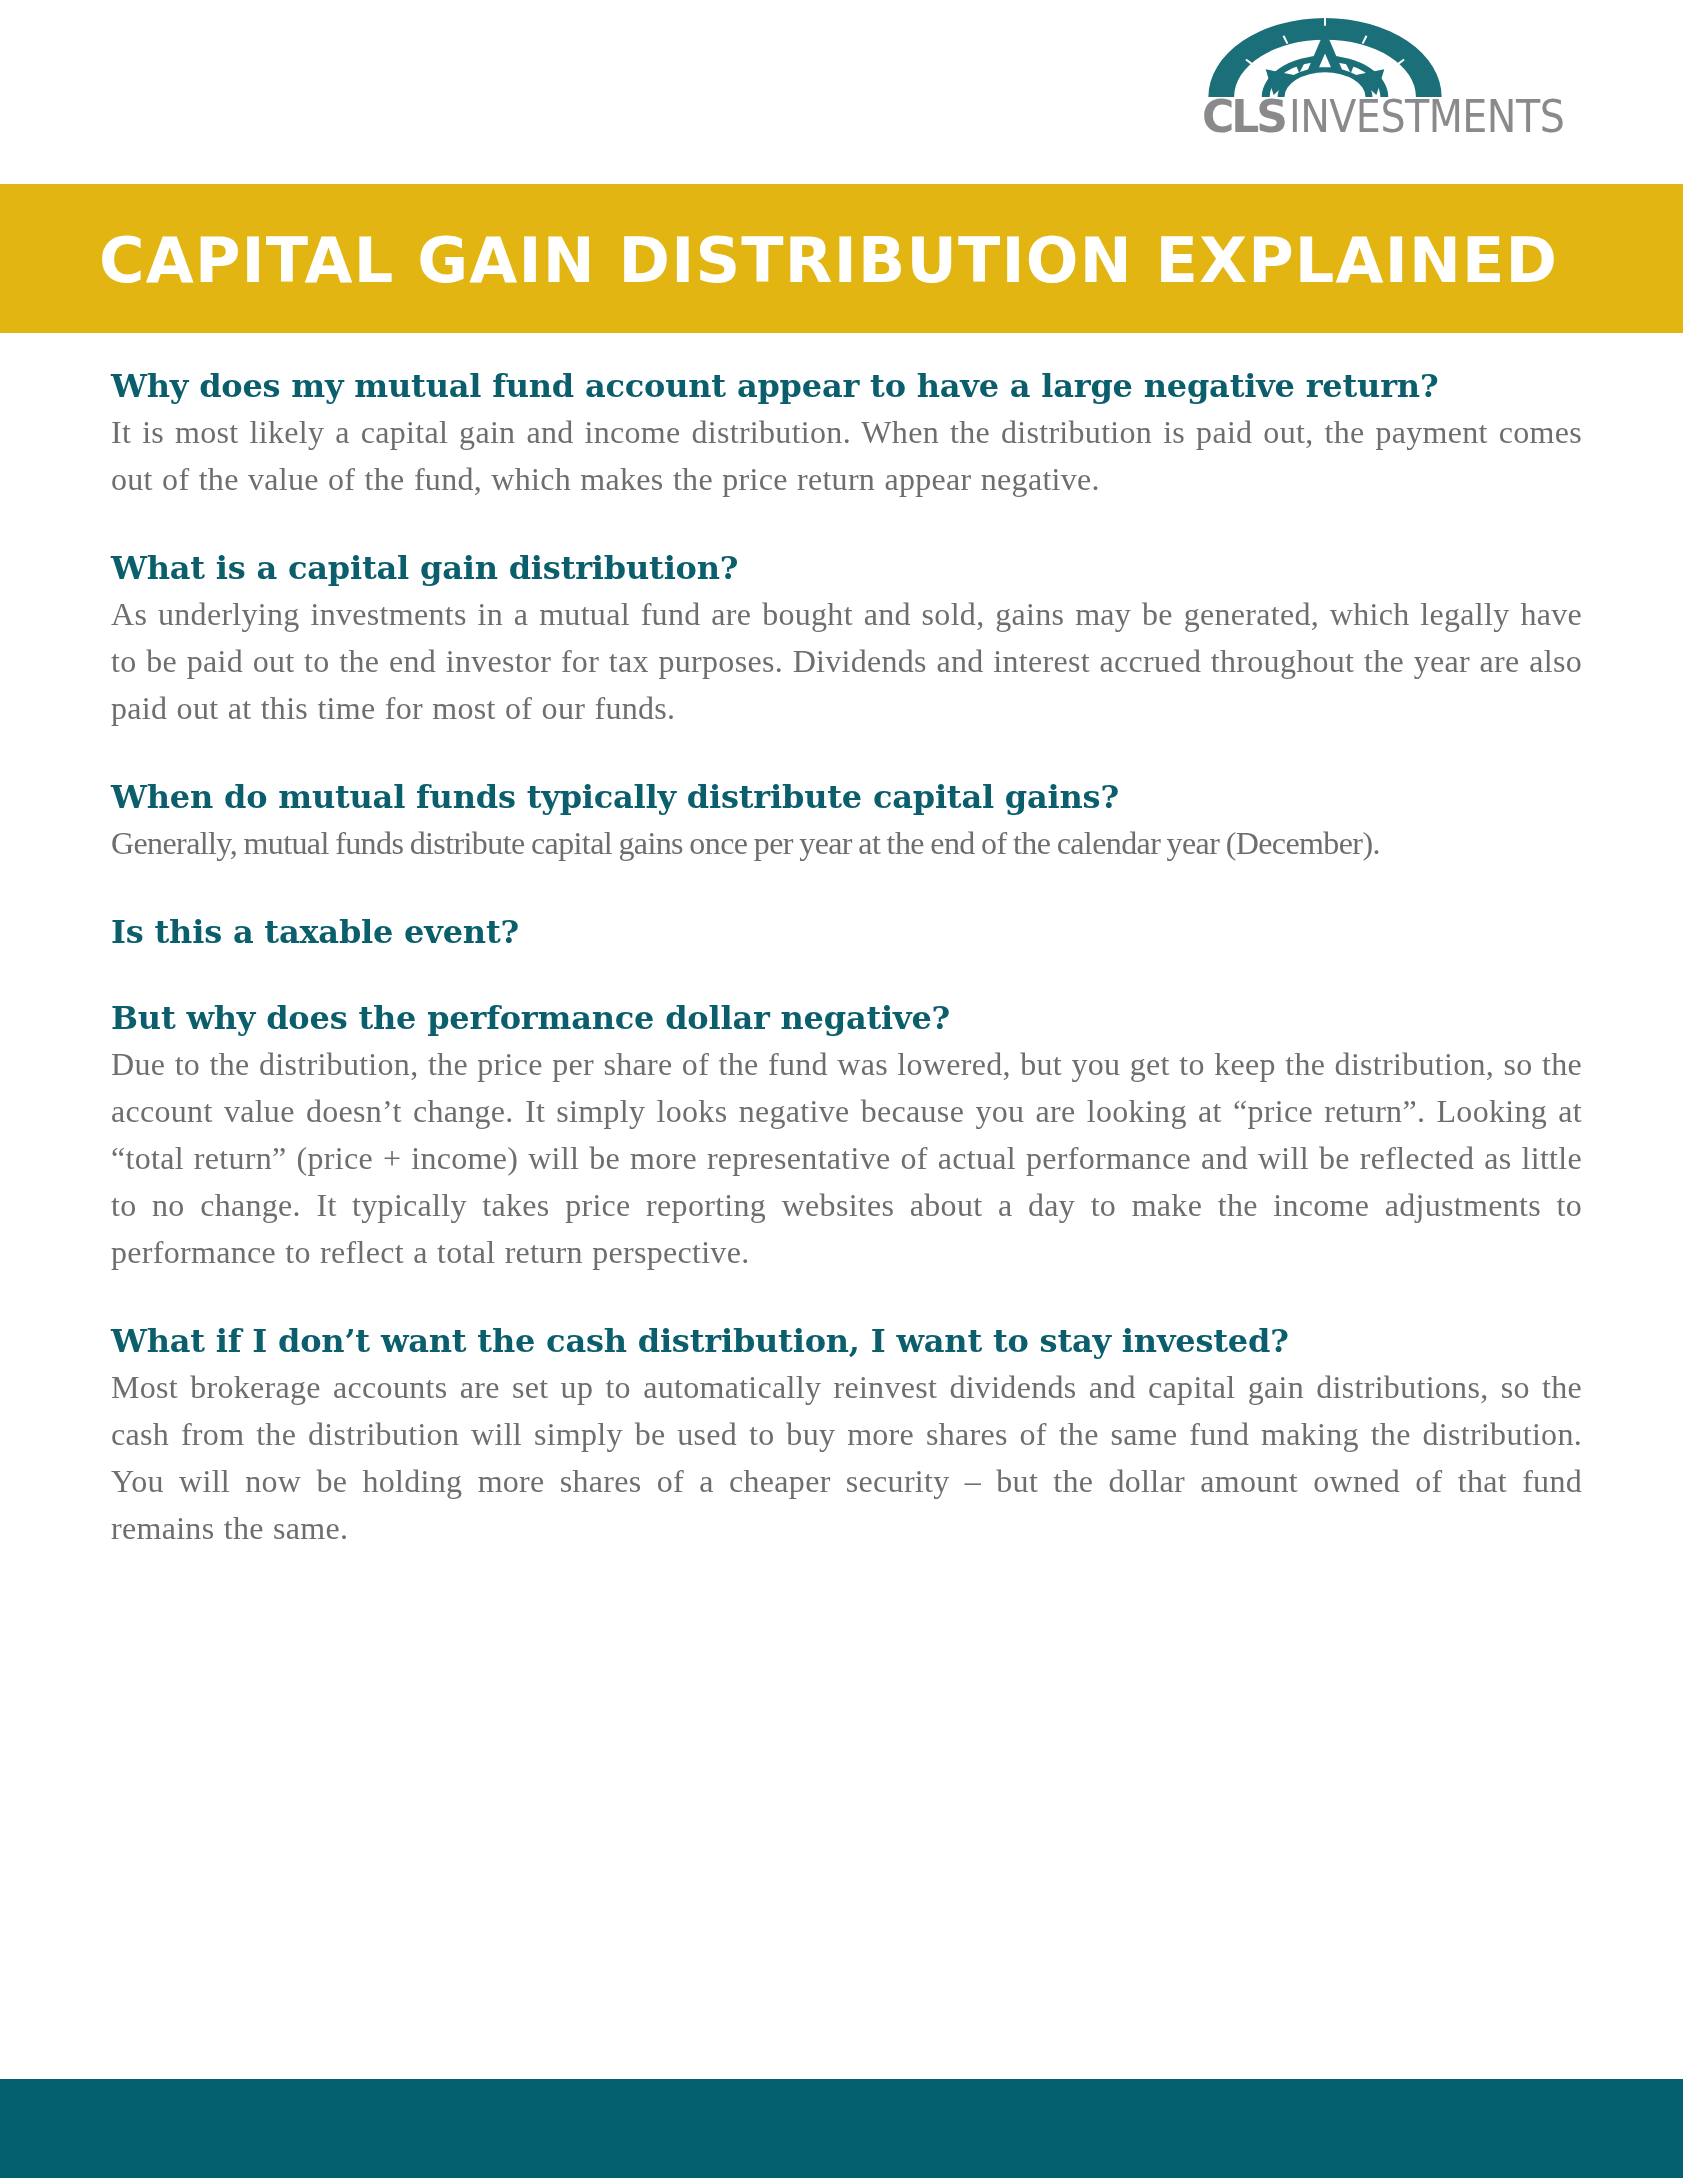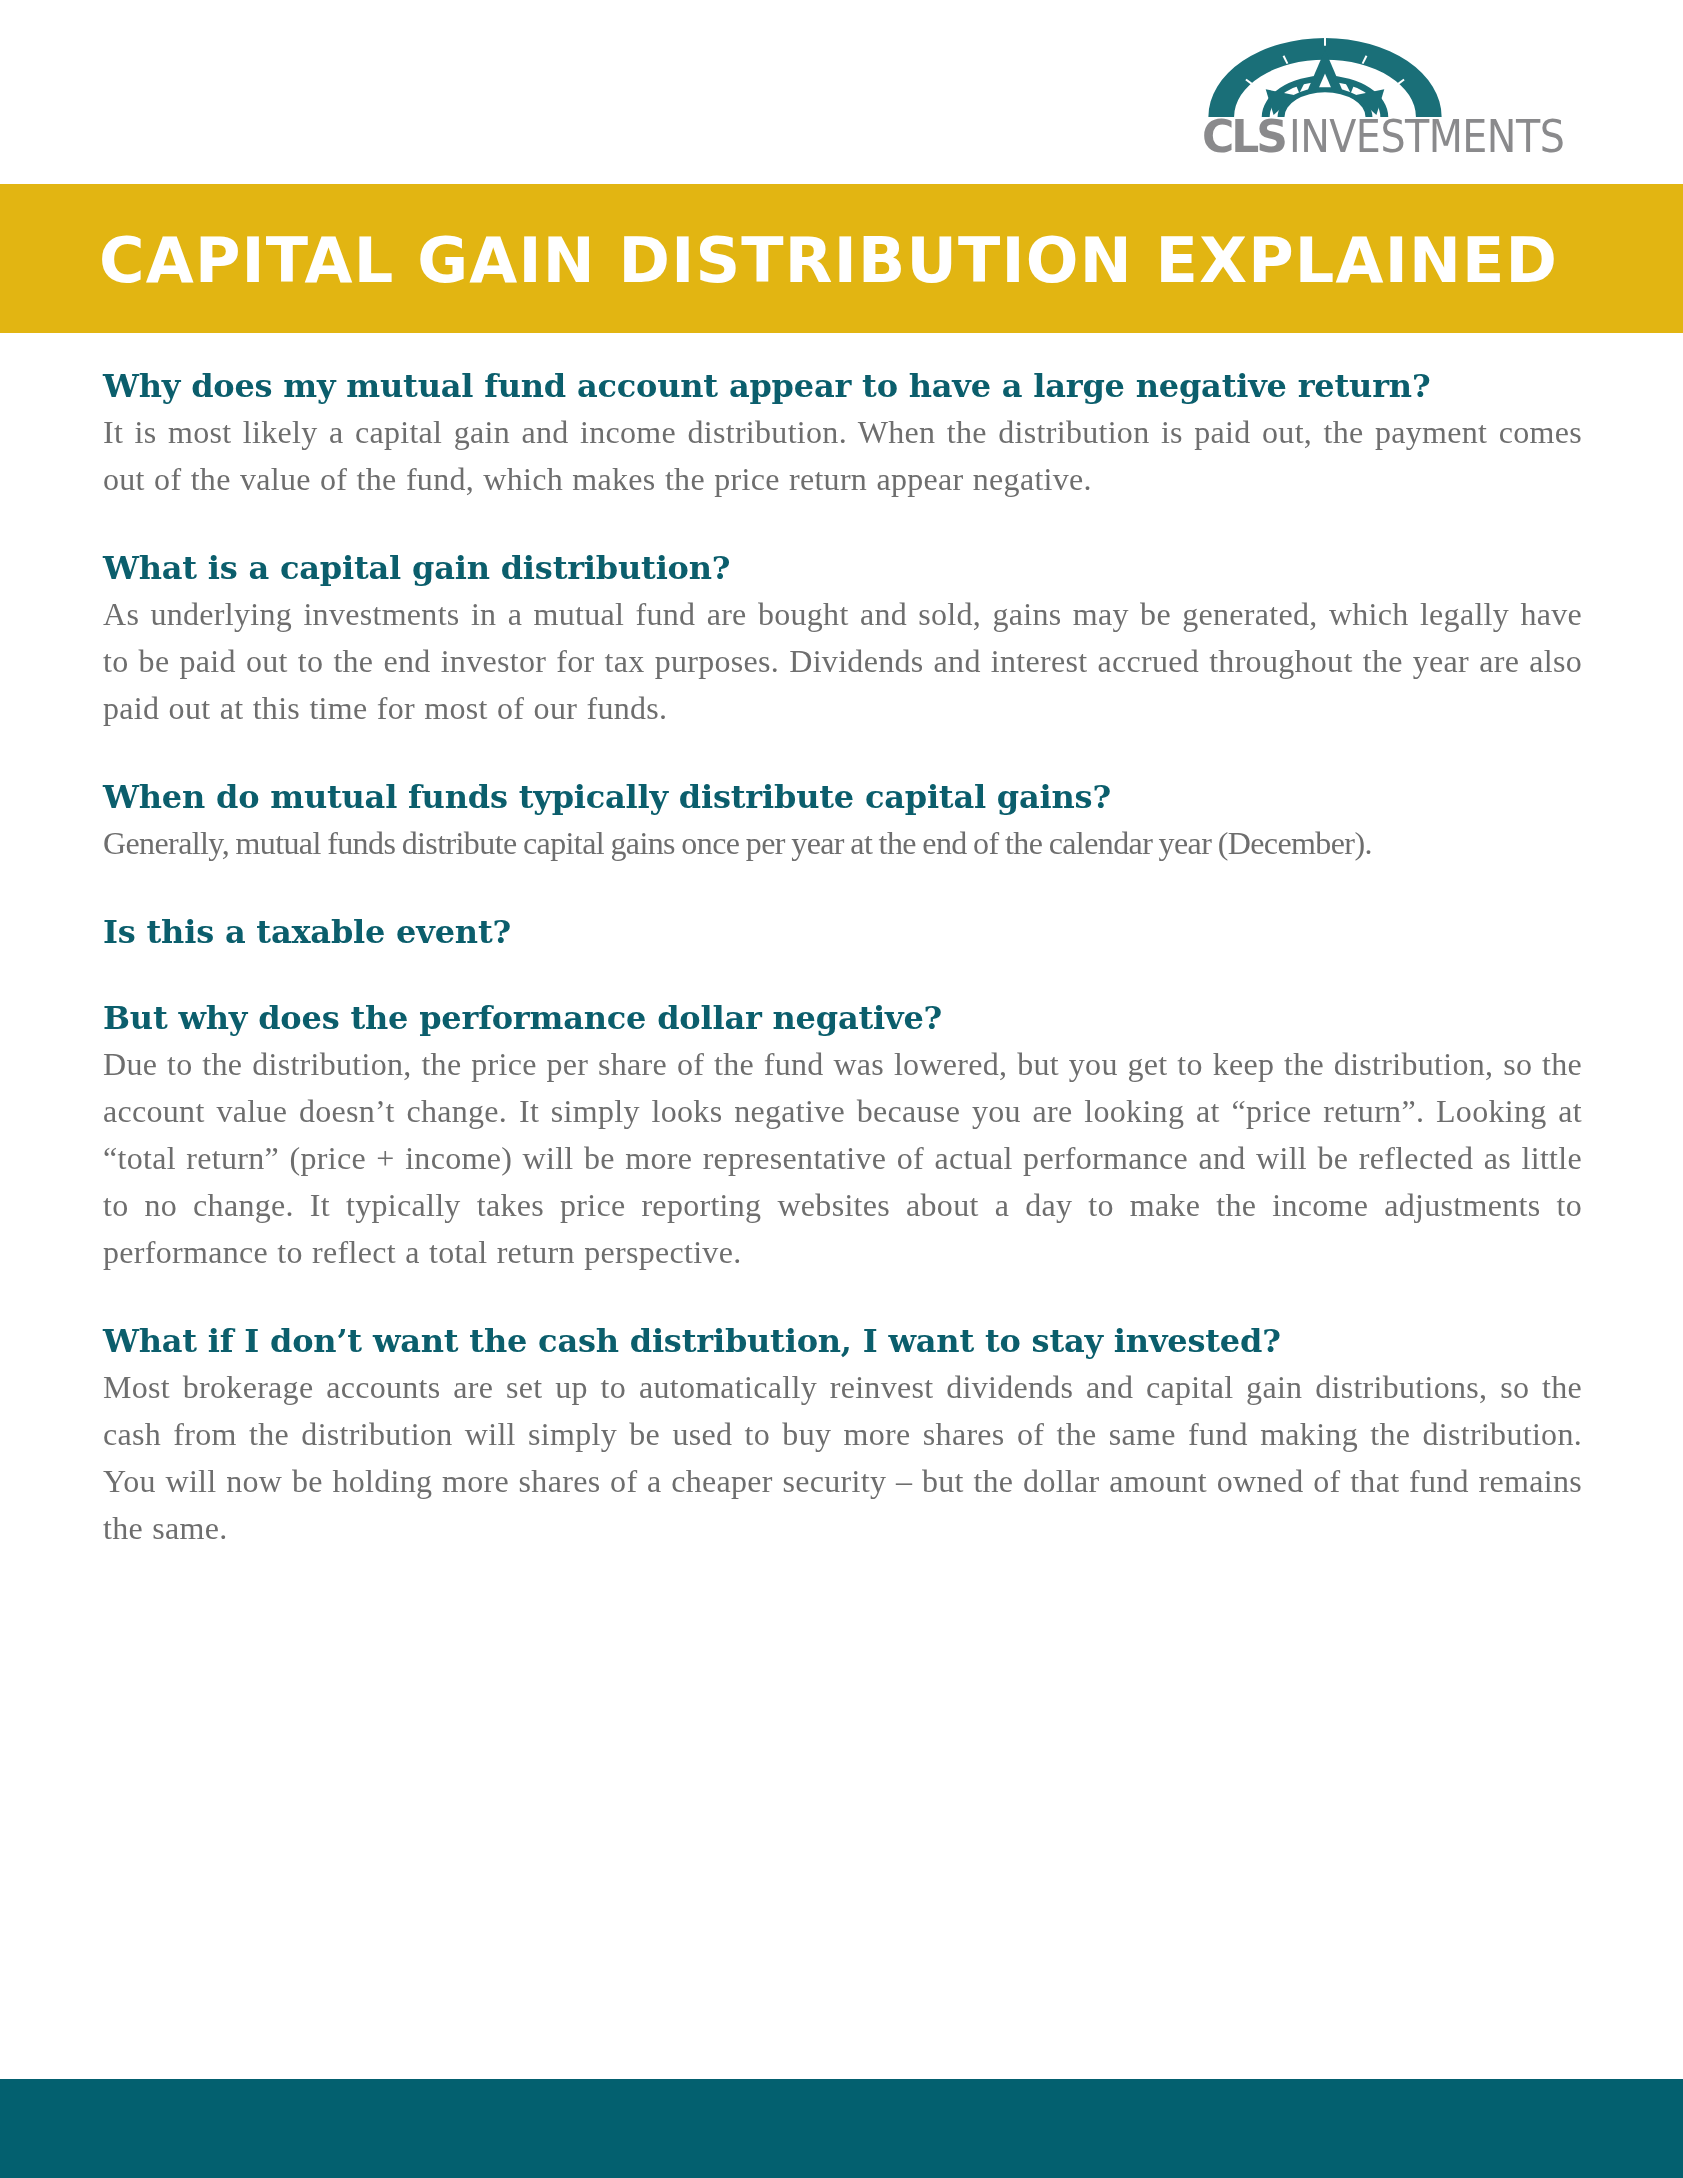--- a/index.html
+++ b/index.html
@@ -11,21 +11,21 @@
     width: 1683px;
     height: 2178px;
     position: relative;
     overflow: hidden;
     font-family: "DejaVu Serif", "Liberation Serif", serif;
   }
   
   .logo {
     position: absolute;
     left: 1200px;
-    top: 34px;
+    top: 14px;
     width: 388px;
     height: 129px;
   }
   .logo svg.emblem {
     position: absolute;
     left: 4px;
     top: 0;
     width: 242px;
     height: 85px;
   }
@@ -79,21 +79,21 @@
   }
 
   
   .content {
     position: absolute;
     left: 99px;
     top: 365px;
     width: 1483px;
   }
   .section {
-    margin: 0 0 44px 4px;
+    margin: 0 0 44px 12px;
   }
   .section h2 {
     margin: 0;
     font-family: "DejaVu Serif", "Liberation Serif", serif;
     font-weight: bold;
     font-size: 32px;
     line-height: 42px;
     color: #0b5e6c;
     letter-spacing: -0.2px;
     white-space: nowrap;

